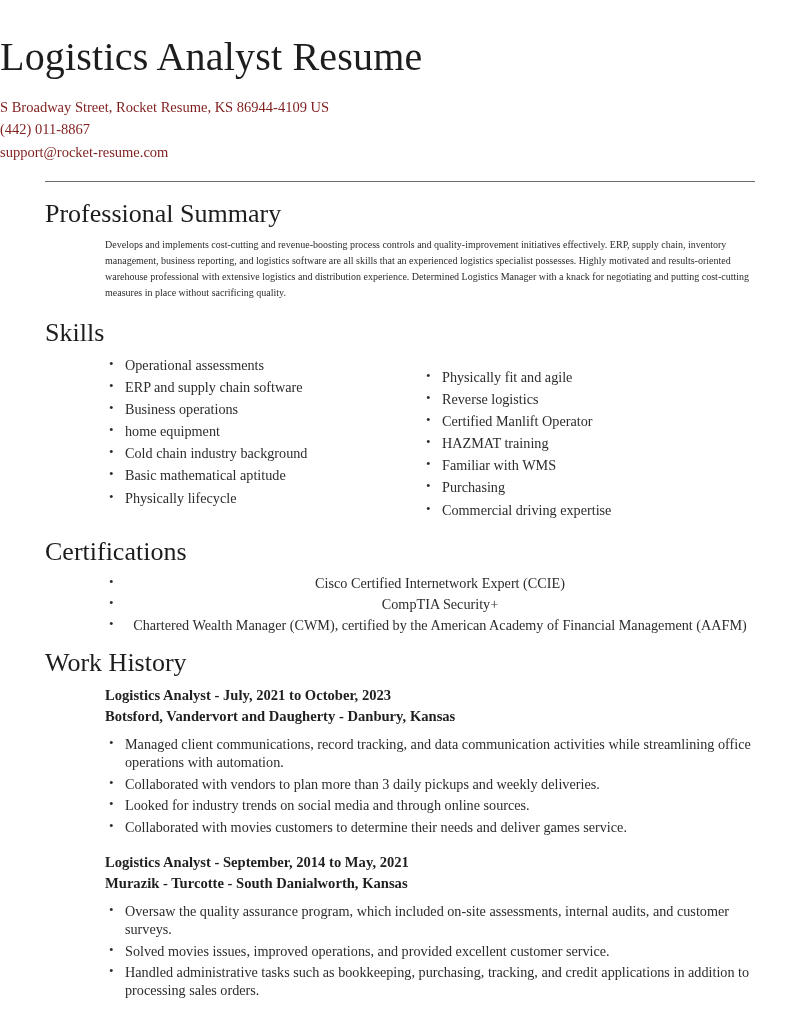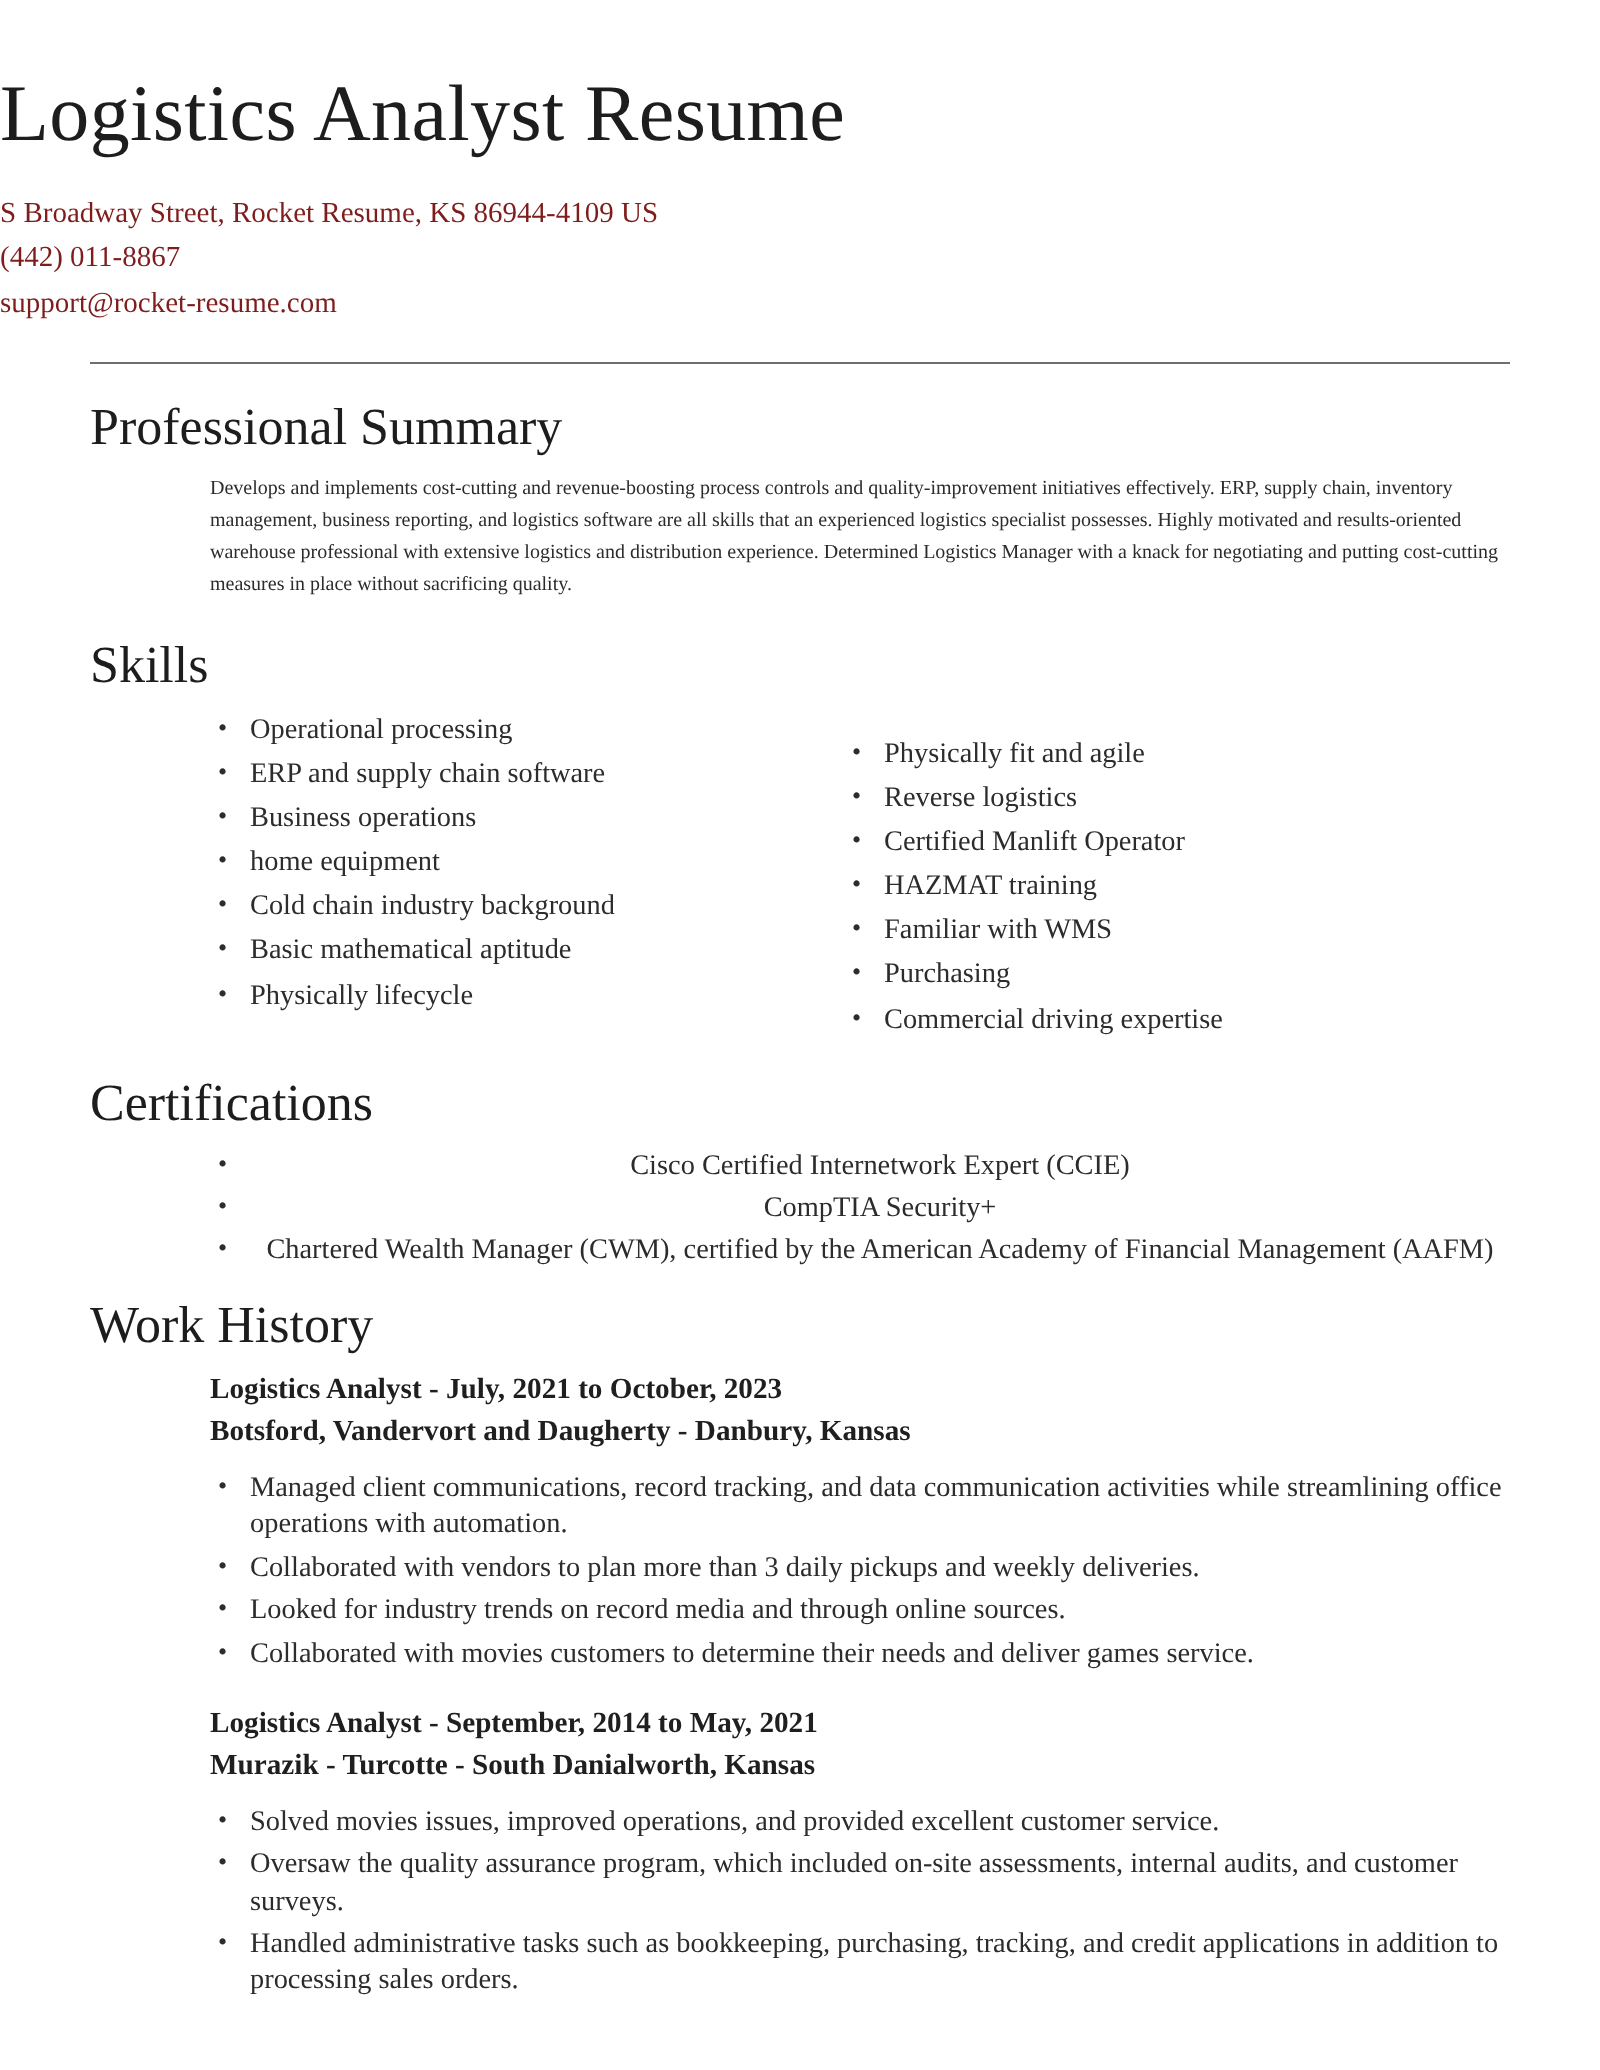--- a/index.html
+++ b/index.html
@@ -147,21 +147,21 @@
   <div class="section">
     <h2 class="section-title">Professional Summary</h2>
     <p class="body-text">Develops and implements cost-cutting and revenue-boosting process controls and quality-improvement initiatives effectively. ERP, supply chain, inventory management, business reporting, and logistics software are all skills that an experienced logistics specialist possesses. Highly motivated and results-oriented warehouse professional with extensive logistics and distribution experience. Determined Logistics Manager with a knack for negotiating and putting cost-cutting measures in place without sacrificing quality.</p>
   </div>
 
   <div class="section">
     <h2 class="section-title">Skills</h2>
     <div class="skills-columns">
       <div class="skills-col left">
         <ul class="bullets">
-          <li>Operational processing</li>
+          <li>Operational assessments</li>
           <li>ERP and supply chain software</li>
           <li>Business operations</li>
           <li>home equipment</li>
           <li>Cold chain industry background</li>
           <li>Basic mathematical aptitude</li>
           <li>Physically lifecycle</li>
         </ul>
       </div>
       <div class="skills-col right">
         <ul class="bullets">
@@ -188,30 +188,30 @@
 
   <div class="section">
     <h2 class="section-title tight">Work History</h2>
 
     <div class="job">
       <div class="job-line">Logistics Analyst - July, 2021 to October, 2023</div>
       <div class="job-line">Botsford, Vandervort and Daugherty - Danbury, Kansas</div>
       <ul class="bullets">
         <li>Managed client communications, record tracking, and data communication activities while streamlining office operations with automation.</li>
         <li>Collaborated with vendors to plan more than 3 daily pickups and weekly deliveries.</li>
-        <li>Looked for industry trends on record media and through online sources.</li>
+        <li>Looked for industry trends on social media and through online sources.</li>
         <li>Collaborated with movies customers to determine their needs and deliver games service.</li>
       </ul>
     </div>
 
     <div class="job">
       <div class="job-line">Logistics Analyst - September, 2014 to May, 2021</div>
       <div class="job-line">Murazik - Turcotte - South Danialworth, Kansas</div>
       <ul class="bullets">
+        <li>Oversaw the quality assurance program, which included on-site assessments, internal audits, and customer surveys.</li>
         <li>Solved movies issues, improved operations, and provided excellent customer service.</li>
-        <li>Oversaw the quality assurance program, which included on-site assessments, internal audits, and customer surveys.</li>
         <li>Handled administrative tasks such as bookkeeping, purchasing, tracking, and credit applications in addition to processing sales orders.</li>
 
       </ul>
     </div>
   </div>
 
 </div>
 
 </body></html>

